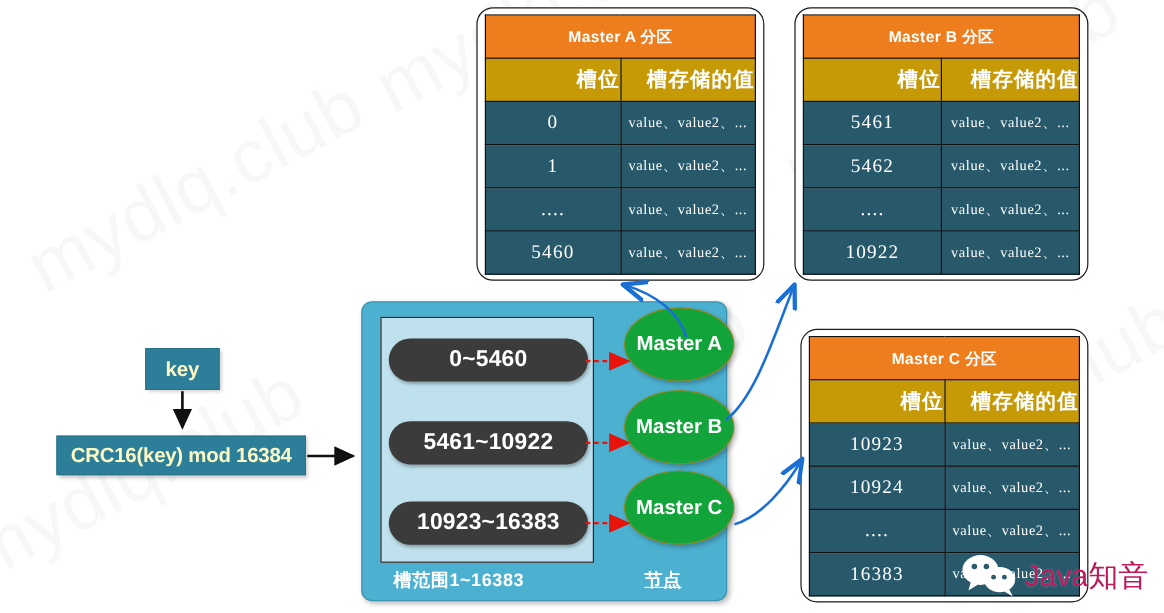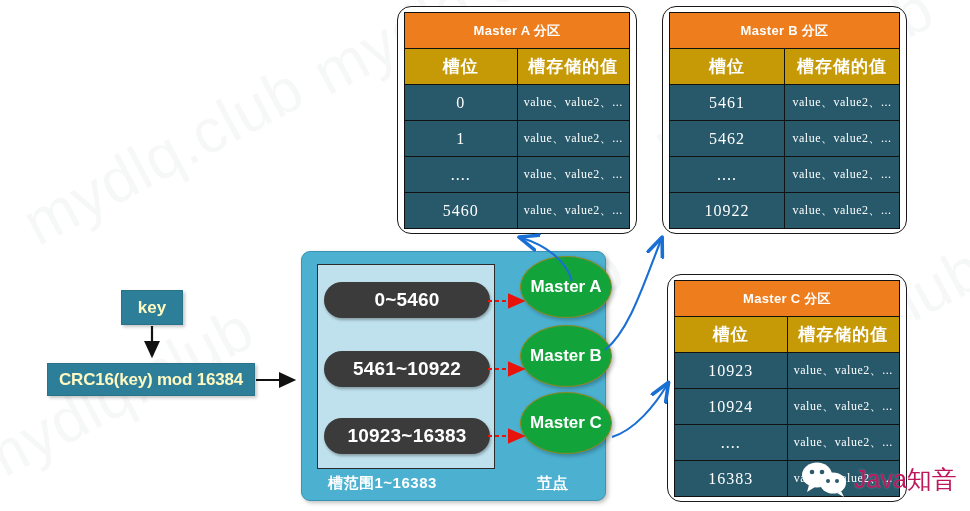--- a/index.html
+++ b/index.html
@@ -69,20 +69,21 @@
     height: 36px;
     letter-spacing: .3px;
   }
   .ptable td.head {
     background: #c69a07;
     font-family: "Liberation Sans", sans-serif;
     font-size: 17px;
     font-weight: bold;
     height: 36px;
     letter-spacing: 1px;
+    text-align: right;
   }
   .ptable td.cell {
     background: #27596b;
     height: 36px;
   }
   .ptable td.slot {
     font-family: "Liberation Serif", serif;
     font-size: 16px;
     letter-spacing: 1px;
   }

